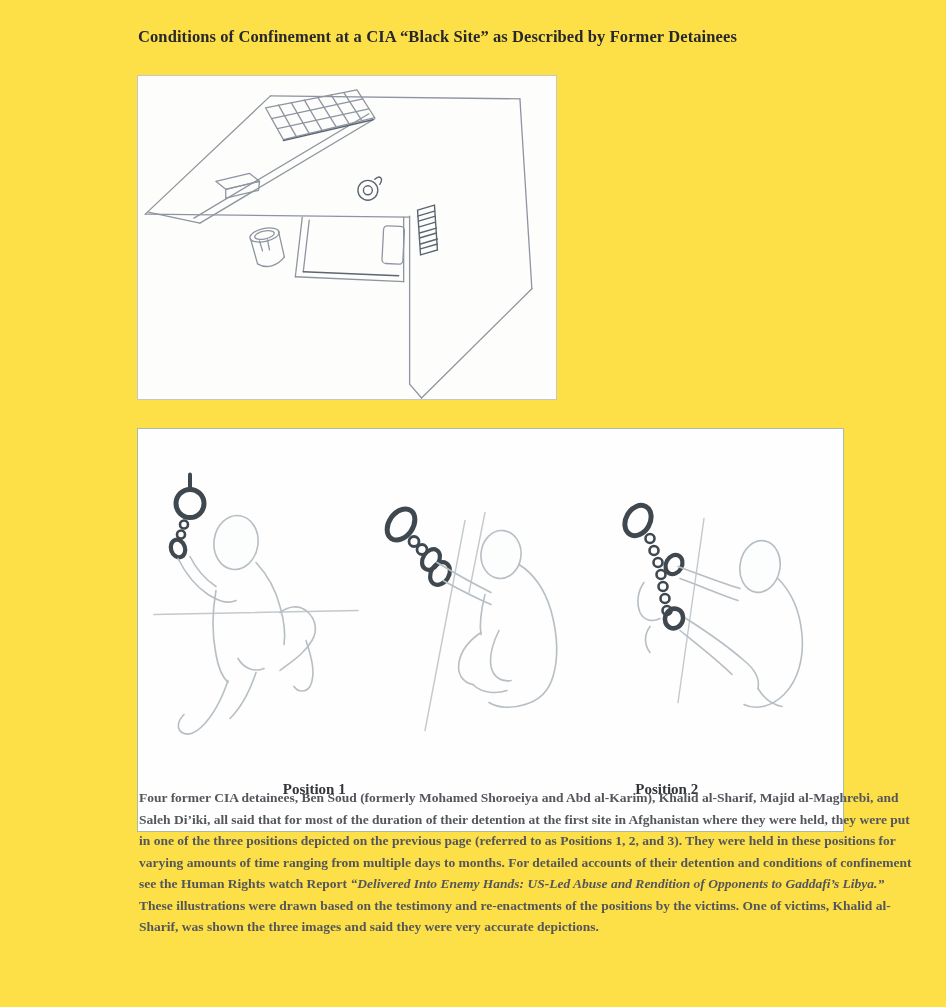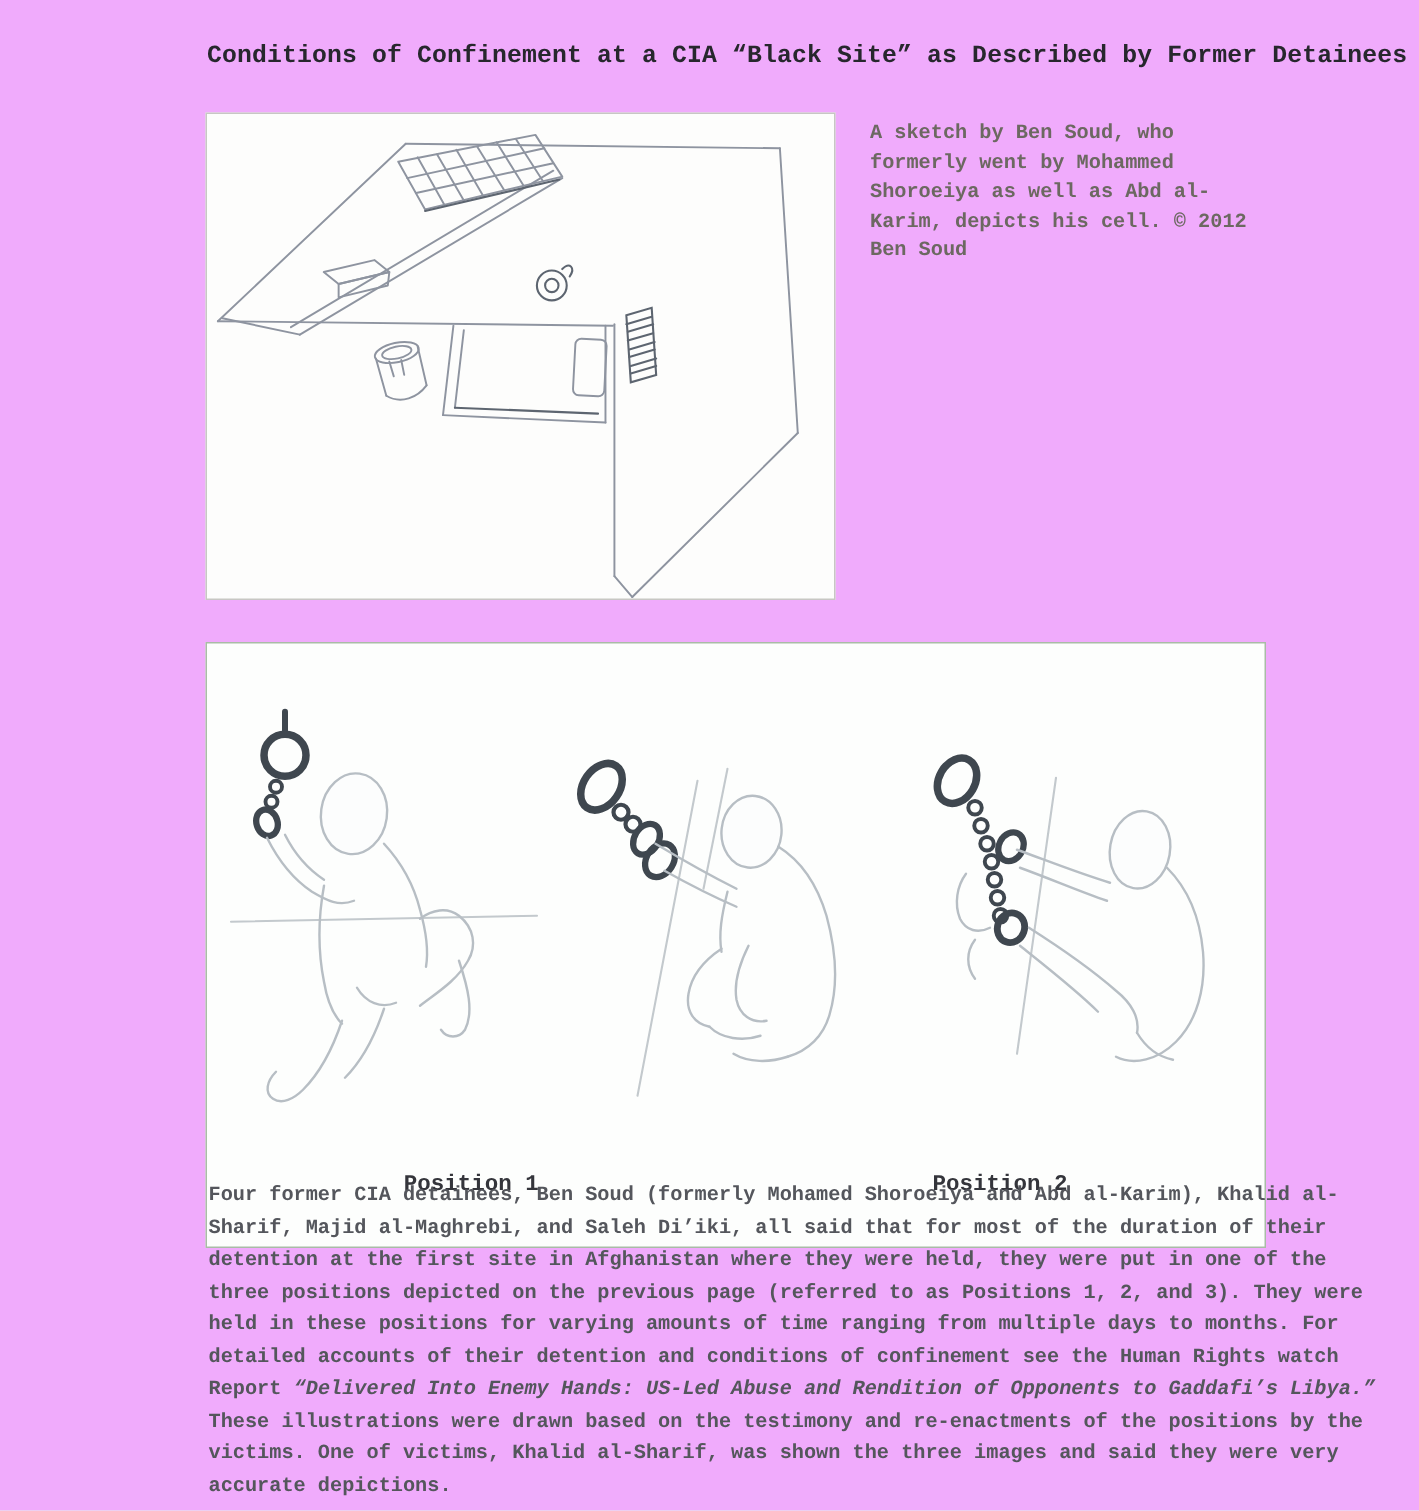--- a/index.html
+++ b/index.html
@@ -1,18 +1,18 @@
 <!DOCTYPE html>
 <html><head>
 <meta charset="utf-8">
 <style>
   html,body{margin:0;padding:0;background:#ebebe9;}
   .page{
-    position:relative;width:946px;height:1007px;background:#f0abfc;
-    overflow:hidden;font-family:Liberation Mono, monospace;
+    position:relative;width:946px;height:1007px;background:#fde047;
+    overflow:hidden;font-family:Liberation Serif, serif;
   }
   .title{
     position:absolute;left:138px;top:27px;margin:0;
     font-size:16.5px;font-weight:700;color:#27272d;letter-spacing:.1px;
   }
   .cell-figure{
     position:absolute;left:137px;top:75px;width:420px;height:325px;
     background:#fdfdfc;border:1px solid #c7c7c3;box-sizing:border-box;
   }
   .cell-figure svg{display:block;width:100%;height:100%;}
@@ -97,21 +97,20 @@
       <path class="sk" d="M267,207 L267,142"></path>
       <path class="sk" d="M172,145 L166,197"></path>
       <path class="skd" d="M166,197 L262,201" stroke-width="2.2"></path>
       <rect class="sk" x="246" y="151" width="21" height="38" rx="4" transform="rotate(3 256 170)"></rect>
 
       <path class="skd" d="M281,135 L298,130 L301,175 L284,180 Z"></path>
       <path class="skd" d="M281,141 L298,136 M282,146 L299,141 M282,152 L299,147 M283,158 L300,153 M283,163 L300,158 M284,169 L301,164 M284,174 L301,169" stroke-width="1.1"></path>
     </svg>
   </figure>
 
-  <div class="caption">A sketch by Ben Soud, who formerly went by Mohammed Shoroeiya as well as Abd al-Karim, depicts his cell. © 2012 Ben Soud</div>
 
   <figure class="positions-figure" style="margin:0;">
     <div class="pos-row">
 
       <div class="pos-col">
         <svg viewBox="0 0 235 285" aria-hidden="true">
           <path class="wall" d="M16,152 L220,148"></path>
 
           <path class="chain" d="M52,12 L52,26" stroke-width="4"></path>
           <circle class="chain" cx="52" cy="41" r="14" stroke-width="5"></circle>

